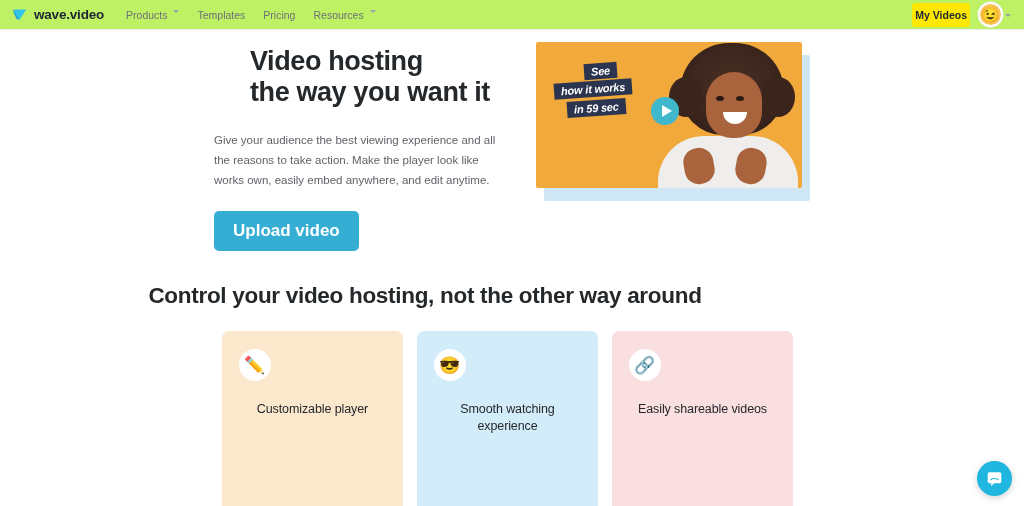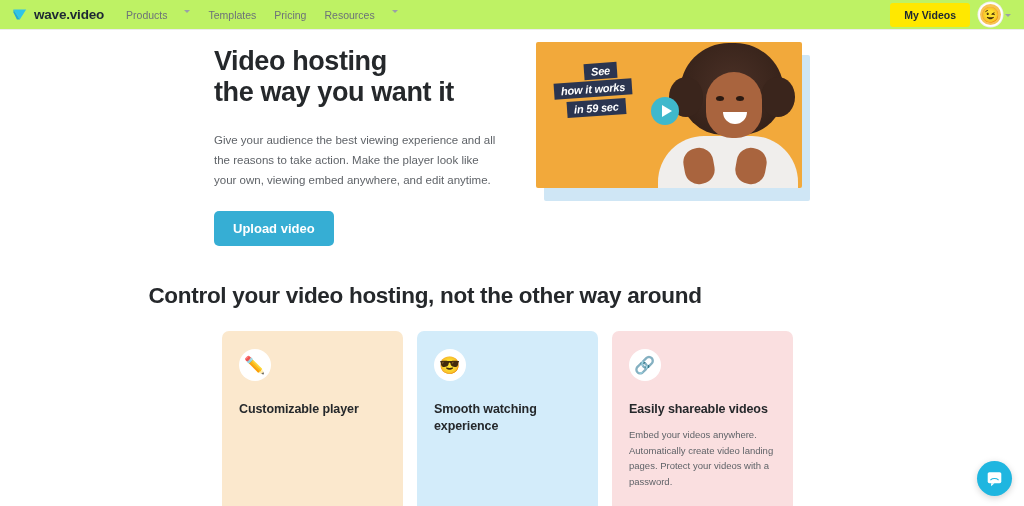--- a/index.html
+++ b/index.html
@@ -27,39 +27,39 @@
   .logo-text {
     font-size: 13.5px; font-weight: bold; color: #1d2733;
     letter-spacing: -0.2px;
   }
   .nav {
     display: flex; align-items: center; gap: 18px;
     margin-left: 22px;
   }
   .nav-item {
     font-size: 10.5px; color: #6c7278;
-    display: flex; align-items: flex-start; gap: 17px;
+    display: flex; align-items: flex-start; gap: 6px;
     cursor: pointer; white-space: nowrap;
   }
   .caret {
     width: 0; height: 0;
     border-left: 3px solid transparent;
     border-right: 3px solid transparent;
     border-top: 3px solid #9aa0a6;
     display: inline-block; margin-top: 1px;
   }
   .header-right {
     margin-left: auto; margin-right: 13px;
     display: flex; align-items: center; gap: 10px;
   }
   .my-videos-btn {
     background: #ffe800; color: #1d2733;
     font-size: 10.5px; font-weight: bold;
     border: none; border-radius: 3px;
-    padding: 6px 14px; cursor: pointer;
+    padding: 6px 3px; cursor: pointer;
     white-space: nowrap;
     margin-left: 8px;
   }
   .avatar-wrap { display: flex; align-items: center; gap: 4px; }
   .avatar {
     width: 21px; height: 21px; border-radius: 50%;
     background: #f7c354;
     display: flex; align-items: center; justify-content: center;
     font-size: 15px; line-height: 1;
     box-shadow: 0 0 0 1.5px #ffffff, 0 0 0 2.5px #f0f0f0;
@@ -67,31 +67,31 @@
   }
 
   
   .hero {
     position: absolute; top: 30px; left: 0;
     width: 1024px; height: 230px;
   }
   .hero-left { position: absolute; left: 214px; top: 16px; width: 300px; }
   .hero-title {
     font-size: 27px; font-weight: bold; color: #25282b;
-    line-height: 1.16; letter-spacing: -0.4px;
+    line-height: 1.16; letter-spacing: -0.4px; margin-left: 36px;
   }
   .hero-sub {
     margin-top: 21px;
     font-size: 11.5px; color: #5f6368; line-height: 1.75;
     width: 288px;
   }
   .upload-btn {
     margin-top: 21px;
     background: #36aed4; color: #ffffff;
-    font-size: 13px; font-weight: bold;
+    font-size: 17px; font-weight: bold;
     border: none; border-radius: 5px;
     padding: 10px 19px; cursor: pointer;
   }
 
   
   .hero-right { position: absolute; left: 536px; top: 12px; }
   .video-shadow {
     position: absolute; left: 8px; top: 13px;
     width: 266px; height: 146px;
     background: #cfe6f5; border-radius: 2px;
@@ -201,22 +201,22 @@
   .card.c2 { background: #d3ecfa; }
   .card.c3 { background: #fadfe0; }
   .card-icon {
     width: 32px; height: 32px; border-radius: 50%;
     background: #ffffff;
     display: flex; align-items: center; justify-content: center;
     font-size: 17px; line-height: 1;
   }
   .card-title {
     margin-top: 20px;
-    font-size: 12.5px; font-weight: bold; color: #25282b;
-    line-height: 1.35; letter-spacing: -0.1px;
+    font-size: 12.5px; font-weight: normal; color: #25282b;
+    line-height: 1.35; letter-spacing: -0.1px; text-align: center;
   }
   .card-body {
     margin-top: 9px;
     font-size: 9.5px; color: #5f6368; line-height: 1.65;
   }
 
   
   .chat-launcher {
     position: absolute; right: 12px; bottom: 10px;
     width: 35px; height: 35px; border-radius: 50%;
@@ -269,21 +269,21 @@
   </div>
 </div>
 
 <div class="hero">
 
   <div class="hero-left">
     <h1 class="hero-title">
       <span>Video hosting</span><br>
       <span>the way you want it</span>
     </h1>
-    <p class="hero-sub">Give your audience the best viewing experience and all the reasons to take action. Make the player look like your own, viewing embed anywhere, and edit anytime.</p>
+    <p class="hero-sub">Give your audience the best viewing experience and all the reasons to take action. Make the player look like works own, easily embed anywhere, and edit anytime.</p>
     <button class="upload-btn">Upload video</button>
   </div>
 
   <div class="hero-right">
     <div class="video-shadow"></div>
     <div class="video-card">
 
       <div class="photo">
         <div class="shirt"></div>
         <div class="arm l"></div>
@@ -327,21 +327,20 @@
     </div>
     <div class="card-title">Smooth watching experience</div>
 
   </div>
 
   <div class="card c3">
     <div class="card-icon">
       <span>🔗</span>
     </div>
     <div class="card-title">Easily shareable videos</div>
-    <div class="card-body">Embed your videos anywhere. Automatically create video landing pages. Protect your videos with a password.</div>
 
   </div>
 </div>
 
 <div class="chat-launcher">
   <svg width="17" height="17" viewBox="0 0 20 20">
     <rect x="2" y="2.5" width="16" height="13" rx="2" fill="#ffffff"></rect>
     <path d="M6 15.5 L6 19 L10 15.5 Z" fill="#ffffff"></path>
     <path d="M5.5 11.5 C7.5 9.5 12.5 9.5 14.5 11.5" stroke="#1fb6e0" stroke-width="1.3" fill="none" stroke-linecap="round"></path>
   </svg>

